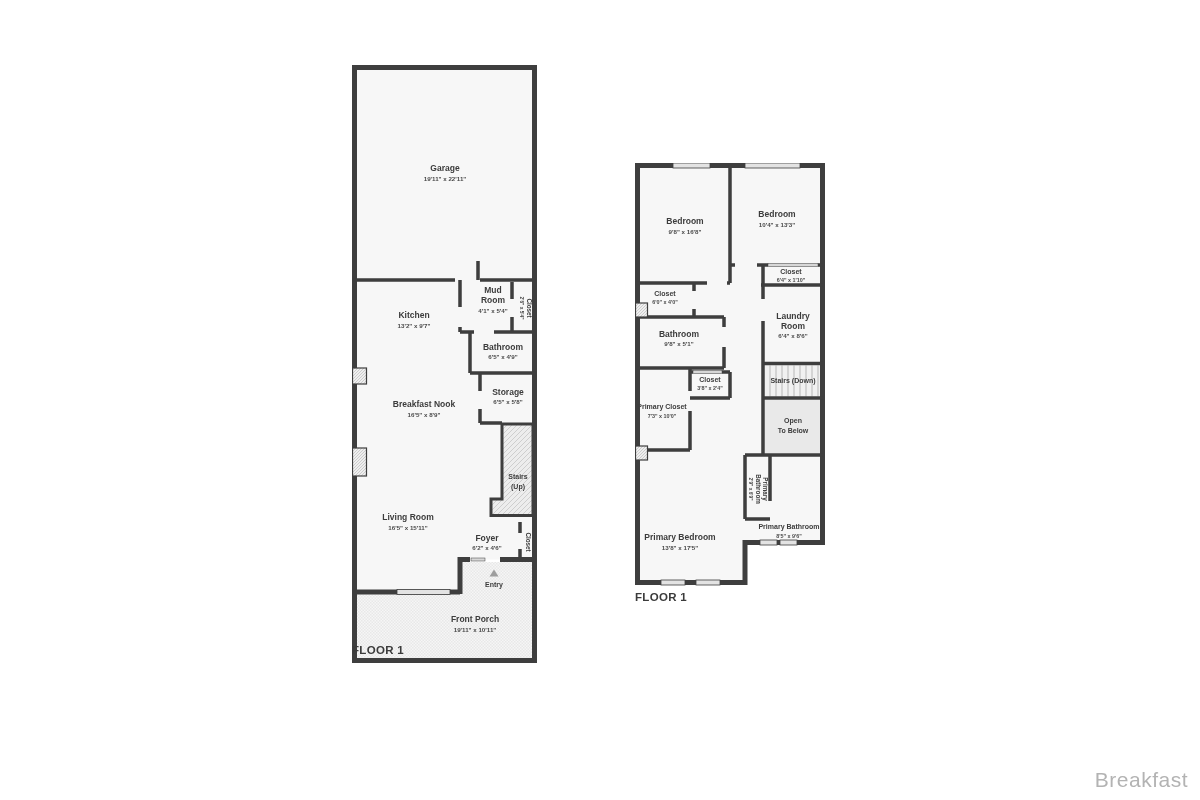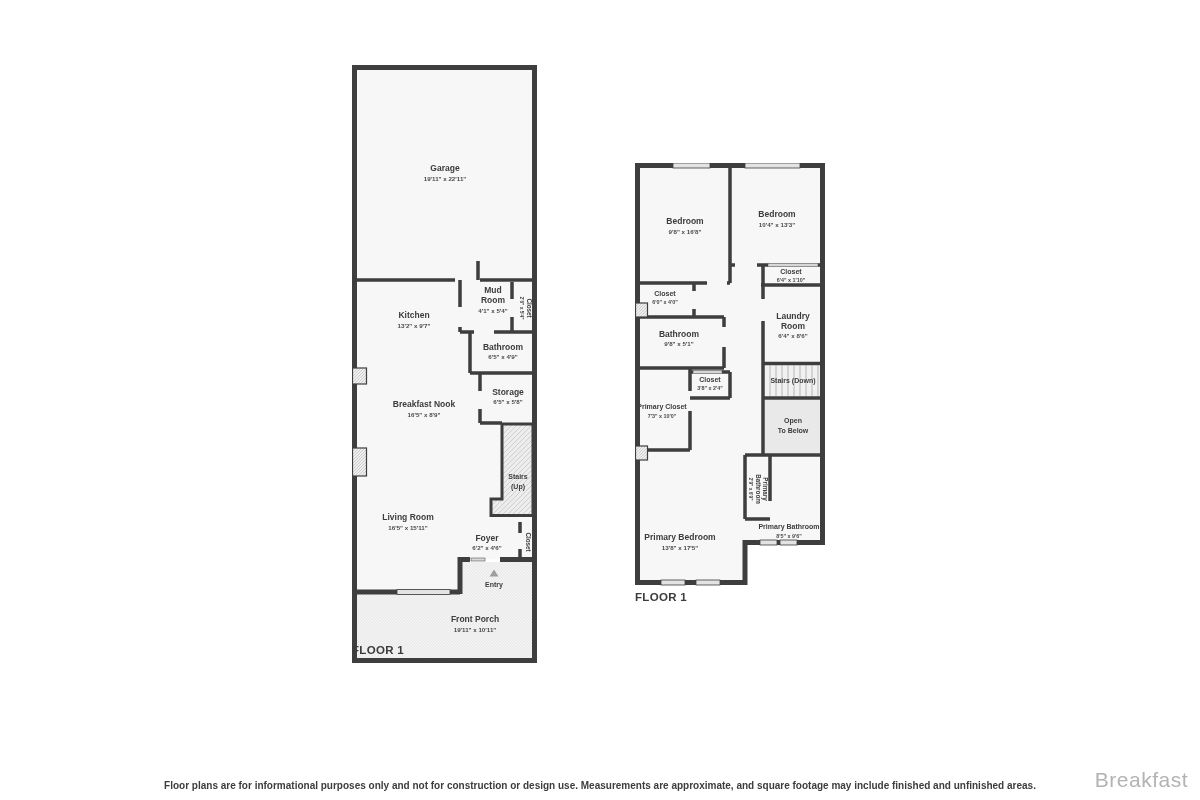--- a/index.html
+++ b/index.html
@@ -245,15 +245,14 @@
       <text class="rn-s" x="154" y="366">Primary Bathroom</text>
       <text class="rd-s" x="154" y="375">8'5" x 9'6"</text>
     </g>
     <g>
       <text class="rn" x="45" y="377">Primary Bedroom</text>
       <text class="rd" x="45" y="387">13'8" x 17'5"</text>
     </g>
   </svg>
   <div class="floor-label" id="floor2-label">FLOOR 1</div>
 
-  <div class="disclaimer">Floor plans are for informational purposes only and not for construction or design use. Measurements are approximate, and square footage may include finished and unfinished areas.</div>
   <div class="watermark">Breakfast</div>
 </div>
 
 </body></html>

